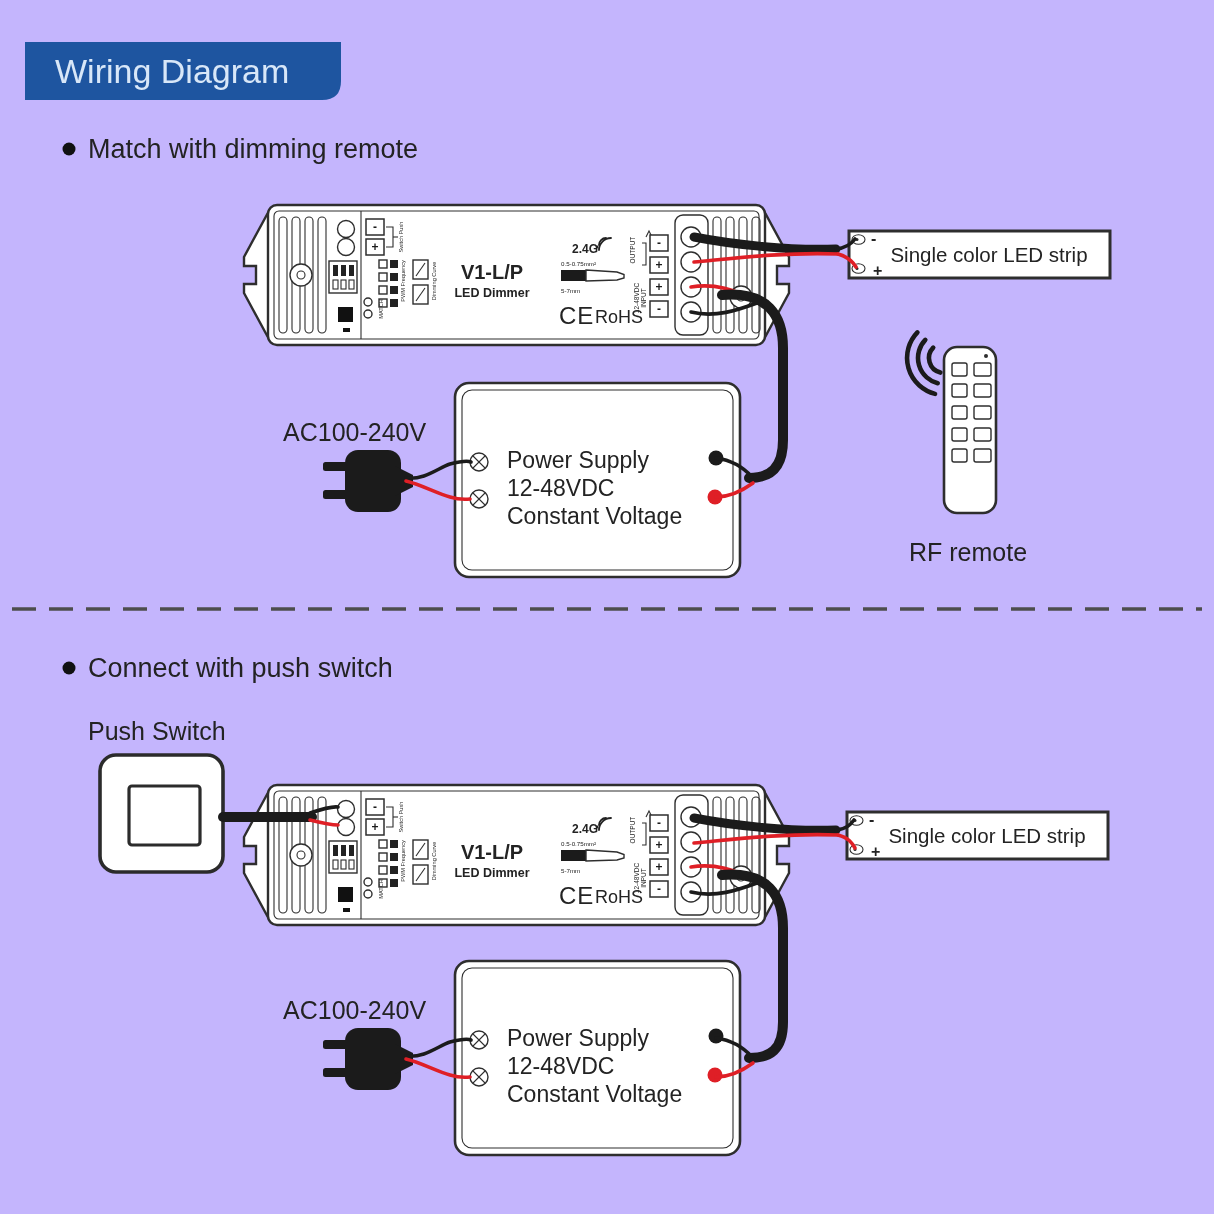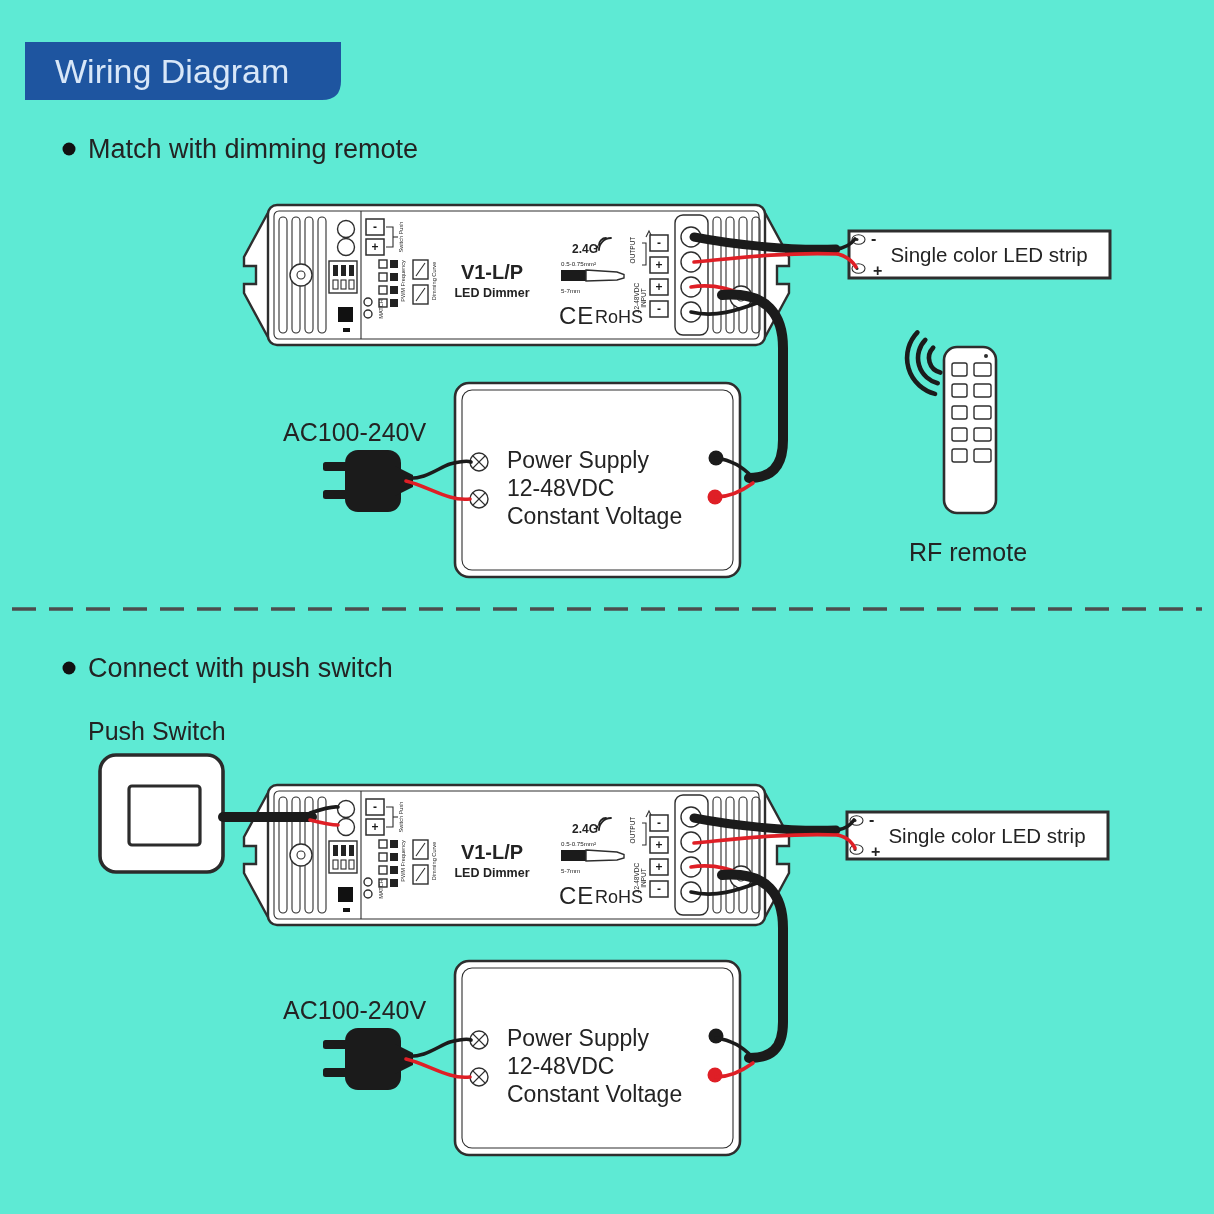--- a/index.html
+++ b/index.html
@@ -1,16 +1,16 @@
 <!DOCTYPE html>
 <html><head>
 <meta charset="utf-8">
 <style>
   html,body{margin:0;padding:0;background:#ffffff;}
-  #stage{width:1214px;height:1214px;background:#5eead4;position:relative;overflow:hidden;}
+  #stage{width:1214px;height:1214px;background:#c4b5fd;position:relative;overflow:hidden;}
   svg{font-family:"Liberation Sans", sans-serif;}
   .ln1{fill:#ffffff;stroke:#2e2e2e;stroke-width:2.4;}
   .ln2{fill:#ffffff;stroke:#2e2e2e;stroke-width:1.4;}
   .lnt{fill:none;stroke:#2e2e2e;stroke-width:1.1;}
   .blk{fill:#1b1b1b;}
   .red{fill:#df1f26;}
   .wb{fill:none;stroke:#1b1b1b;stroke-width:3.6;stroke-linecap:round;}
   .wr{fill:none;stroke:#df1f26;stroke-width:3.6;stroke-linecap:round;}
   .thick{fill:none;stroke:#1b1b1b;stroke-width:9;stroke-linecap:round;}
   .cable{fill:none;stroke:#1b1b1b;stroke-width:10;stroke-linecap:round;}

